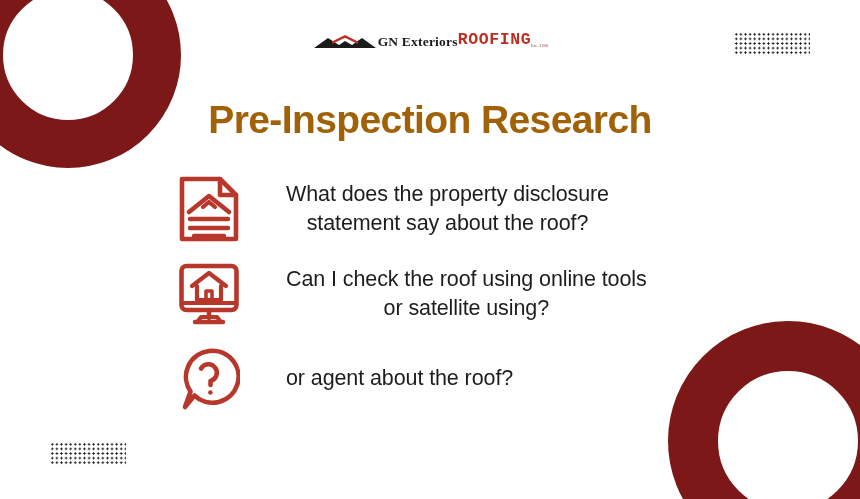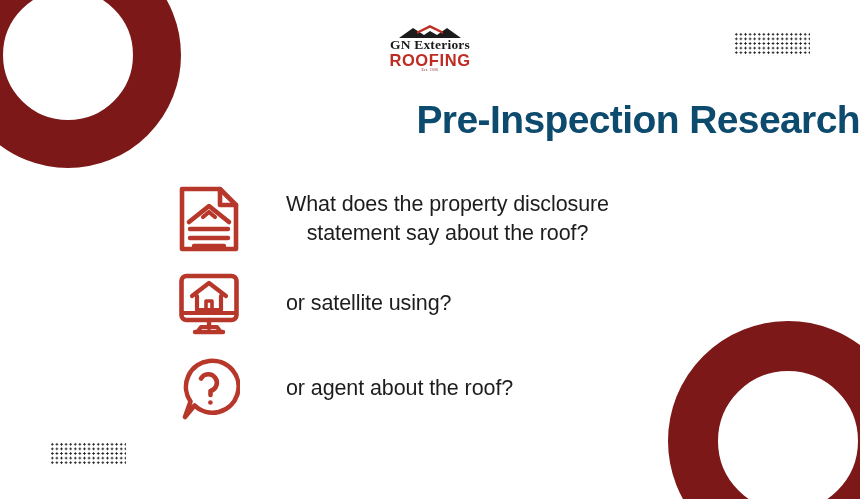--- a/index.html
+++ b/index.html
@@ -66,67 +66,67 @@
     position: absolute;
     left: 0;
     right: 0;
     top: 24px;
     display: flex;
     justify-content: center;
     align-items: center;
   }
   .logo {
     display: flex;
-    flex-direction: column;
-    align-items: center;
+    flex-direction: row;
+    align-items: flex-end;
     line-height: 1;
   }
   .logo-roof-svg { display: block; }
   .logo-name {
     font-family: "Liberation Serif", serif;
     font-weight: bold;
     font-size: 13.5px;
     color: #1b1b1b;
     letter-spacing: 0.2px;
     margin-top: -1px;
   }
   .logo-word {
-    font-family: Liberation Sans, sans-serif;
+    font-family: Liberation Mono, monospace;
     font-weight: bold;
     font-size: 16.5px;
     color: #bf2d22;
     letter-spacing: 0.6px;
-    margin-top: 0px;
+    margin-top: 8px;
   }
   .logo-est {
     font-family: "Liberation Serif", serif;
     font-size: 3.6px;
     color: #7c1818;
     letter-spacing: 0.4px;
     margin-top: 1px;
   }
 
   
   .title {
     position: absolute;
     left: 0;
     right: 0;
     top: 98px;
-    text-align: right;
+    text-align: center;
     font-size: 39px;
     font-weight: bold;
-    color: #0c4a6e;
+    color: #a16207;
     letter-spacing: -0.6px;
   }
 
   
   .rows {
     position: absolute;
     left: 178px;
-    top: 176px;
+    top: 166px;
     width: 560px;
   }
   .row {
     display: flex;
     align-items: center;
     height: 85px;
   }
   .row-icon {
     width: 84px;
     flex: 0 0 84px;
@@ -198,20 +198,21 @@
           <path d="M5 43 H57" stroke="#b8372b" stroke-width="4"></path>
           <path d="M31 50 V58" stroke="#b8372b" stroke-width="4.4" stroke-linecap="round"></path>
           <path d="M17 62 H45" stroke="#b8372b" stroke-width="4.4" stroke-linecap="round"></path>
           <path d="M20 61 L23 57 H39 L42 61" stroke="#b8372b" stroke-width="4" stroke-linejoin="round"></path>
           <path d="M14 26 L31 13 L48 26" stroke="#b8372b" stroke-width="4.2" stroke-linejoin="round" stroke-linecap="round"></path>
           <path d="M19 26 V40 H43 V26" stroke="#b8372b" stroke-width="4.2" stroke-linejoin="round" stroke-linecap="round"></path>
           <path d="M28 40 V31 H34 V40" stroke="#b8372b" stroke-width="3.6" stroke-linejoin="round" stroke-linecap="round"></path>
         </svg>
       </div>
       <div class="row-text">
+        <span>Can I check the roof using online tools</span>
         <span class="l2">or satellite using?</span>
       </div>
     </div>
 
     <div class="row">
       <div class="row-icon">
         <svg width="62" height="68" viewBox="0 0 62 68" fill="none" aria-hidden="true">
           <path d="M31 6 A26 26 0 1 1 16.5 50.5 L7 62 L12.5 46.5 A26 26 0 0 1 31 6 Z" stroke="#b8372b" stroke-width="4.6" stroke-linejoin="round" stroke-linecap="round"></path>
           <path d="M23 23.5 a8.5 8.5 0 1 1 9.5 12.5 v4" stroke="#b8372b" stroke-width="4.6" stroke-linecap="round" stroke-linejoin="round" fill="none"></path>
           <circle cx="32.4" cy="47.5" r="2.3" fill="#b8372b"></circle>

